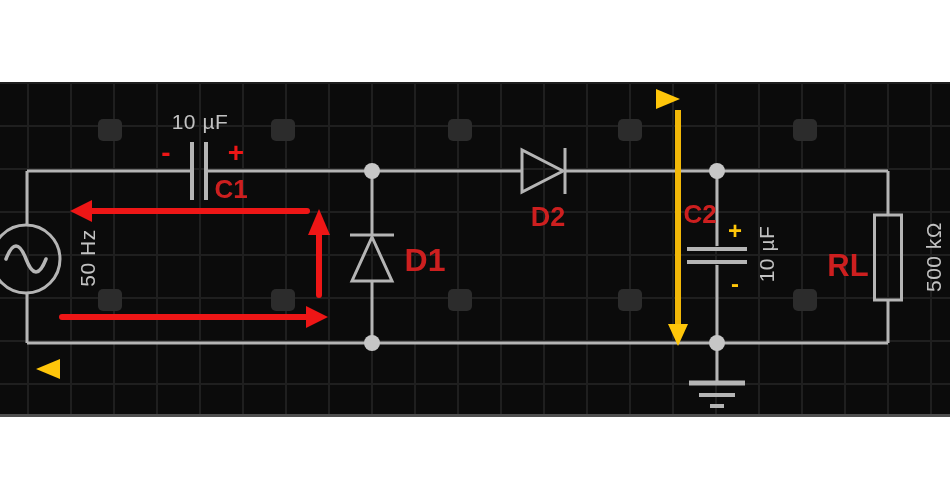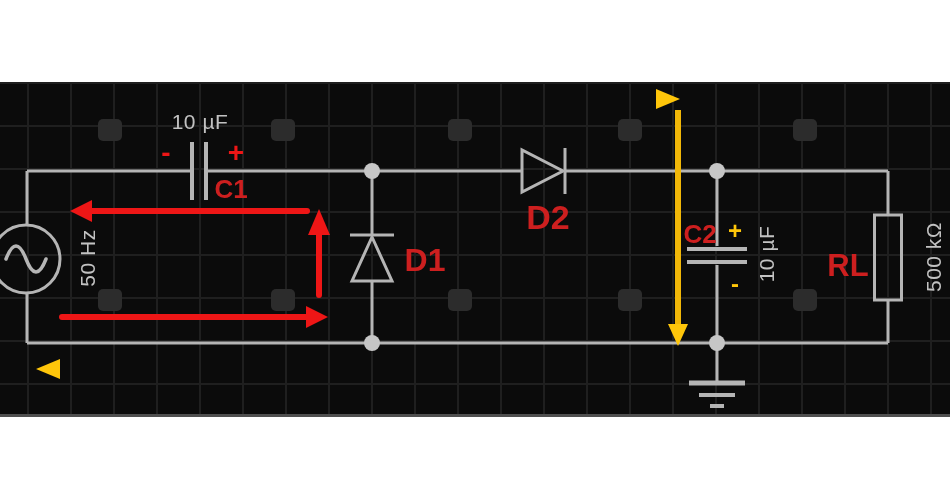--- a/index.html
+++ b/index.html
@@ -157,23 +157,23 @@
         <polygon class="redhead" points="306,224 306,246 328,235"></polygon>
       </g>
     </svg>
 
     <div class="lbl gray" style="left:200px;top:39px">10 µF</div>
     <div class="lbl sign-red" style="left:166px;top:71px">-</div>
     <div class="lbl sign-red" style="left:236px;top:71px">+</div>
     <div class="lbl red" style="left:231px;top:107px">C1</div>
 
     <div class="lbl red" style="left:425px;top:178px;font-size:32px">D1</div>
-    <div class="lbl red" style="left:548px;top:135px;font-size:34px">D2</div>
+    <div class="lbl red" style="left:548px;top:135px;font-size:27px">D2</div>
 
-    <div class="lbl red" style="left:700px;top:152px">C2</div>
+    <div class="lbl red" style="left:700px;top:132px">C2</div>
     <div class="lbl sign-yellow" style="left:735px;top:149px">+</div>
     <div class="lbl sign-yellow" style="left:735px;top:202px">-</div>
     <div class="lbl gray rot" style="left:766px;top:172px">10 µF</div>
 
     <div class="lbl red" style="left:848px;top:183px;font-size:31px">RL</div>
     <div class="lbl gray rot" style="left:933px;top:175px">500 kΩ</div>
 
     <div class="lbl gray rot" style="left:87px;top:176px">50 Hz</div>
   </div>
 </div>

